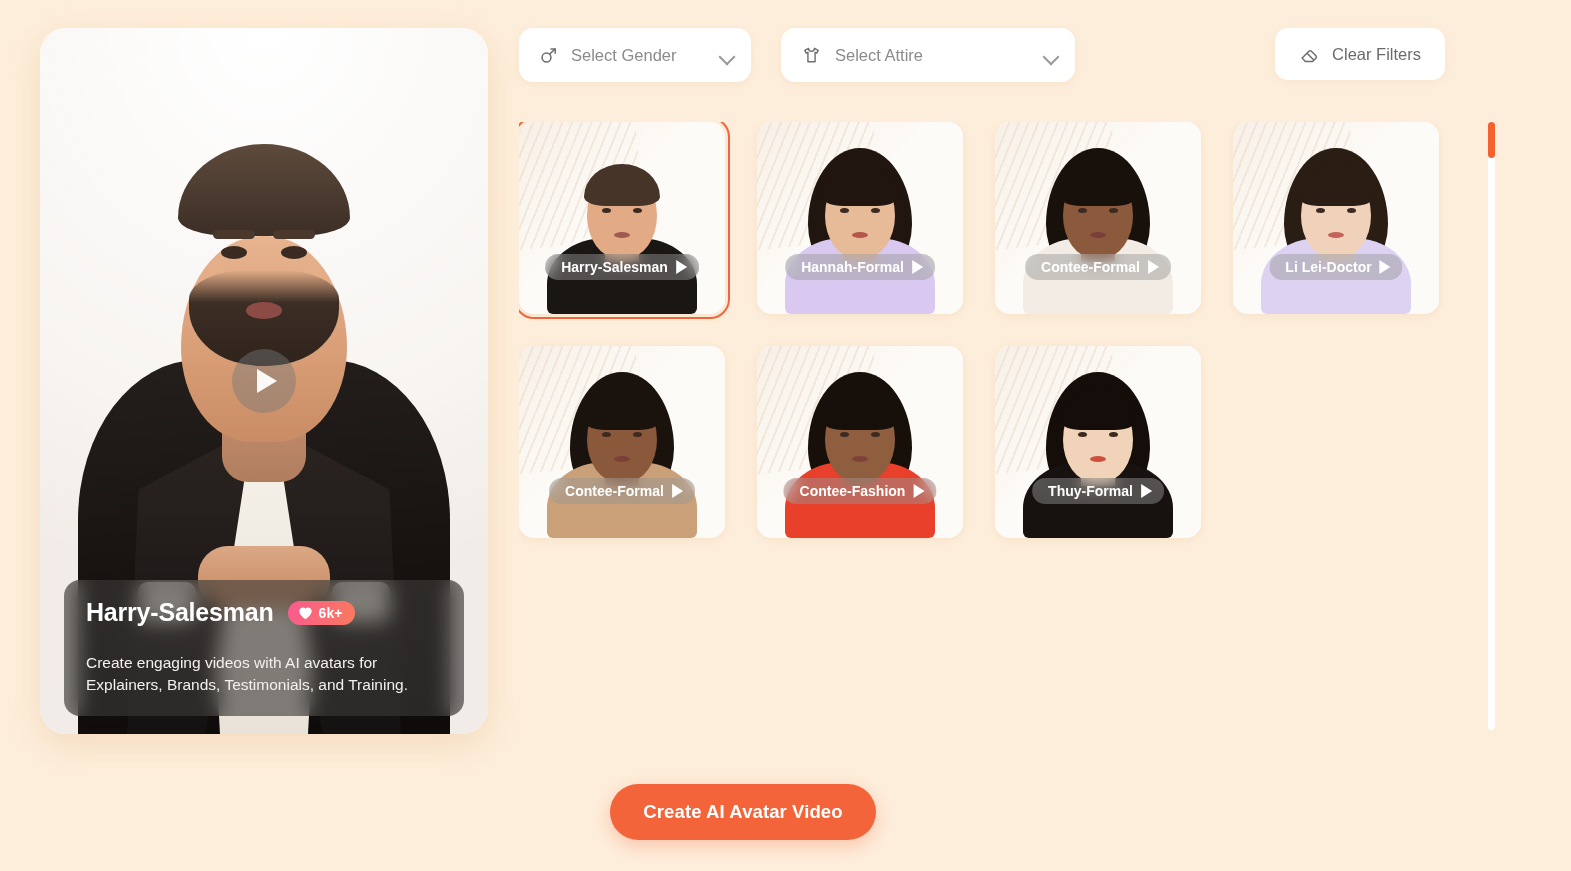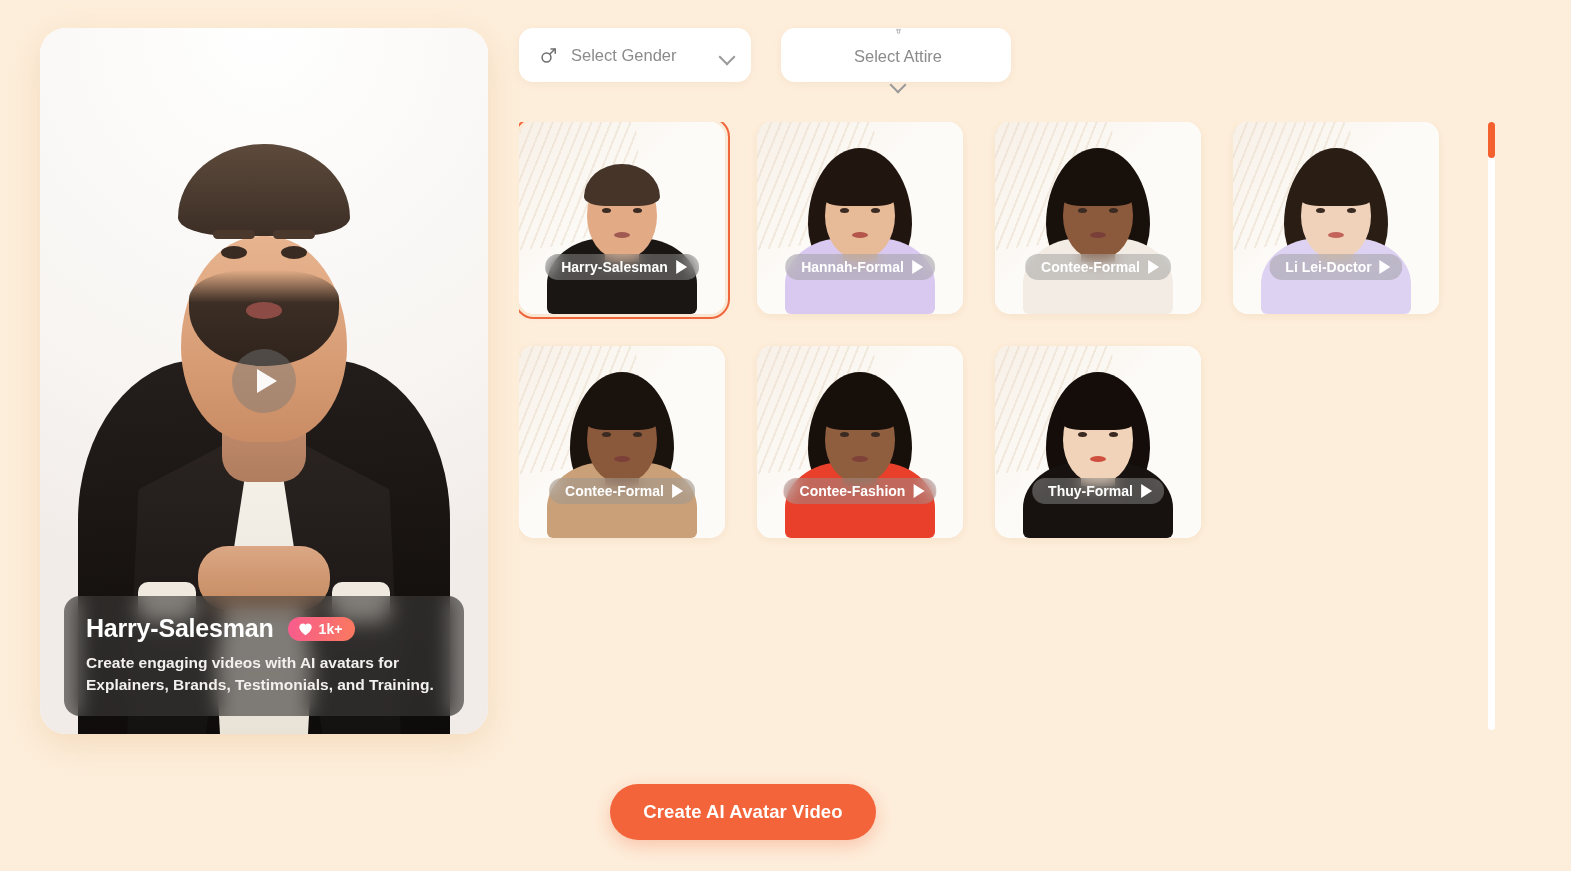--- a/index.html
+++ b/index.html
@@ -215,26 +215,25 @@
     align-items: center;
     gap: 6px;
     background: linear-gradient(100deg, #F85B8E 0%, #FA7A5E 100%);
     border-radius: 999px;
     padding: 4px 13px 4px 10px;
     font-size: 14px;
     font-weight: bold;
     color: #ffffff;
   }
   .info-desc {
-    margin-top: 9px;
+    margin-top: 25px;
     font-size: 15.5px;
     line-height: 1.42;
     color: #f3f0ee;
     max-width: 360px;
-    font-weight: bold;
   }
 
   
   .right-panel {
     position: absolute;
     left: 519px;
     top: 0;
     width: 960px;
     height: 871px;
   }
@@ -254,21 +253,21 @@
     background: #ffffff;
     border-radius: 14px;
     display: flex;
     align-items: center;
     gap: 13px;
     padding: 0 16px 0 20px;
     cursor: pointer;
     box-shadow: 0 2px 9px rgba(214,175,128,0.16);
   }
   .dd-gender { left: 0;   width: 232px; justify-content: flex-end; }
-  .dd-attire { left: 262px; width: 230px; flex-direction: column; }
+  .dd-attire { left: 262px; width: 294px; }
 
   .dd-label {
     flex: 1;
     font-size: 16.5px;
     color: #8b8b8b;
   }
   .chev {
     width: 15px; height: 9px;
     position: relative;
   }
@@ -512,21 +511,21 @@
       <span class="tri"></span>
     </div>
 
     <div class="info-card">
       <div class="info-head">
         <span class="info-title">Harry-Salesman</span>
         <span class="like-badge">
           <svg width="15" height="14" viewBox="0 0 24 22">
             <path d="M12 21S2 14.5 2 7.8A5.8 5.8 0 0 1 12 4a5.8 5.8 0 0 1 10 3.8C22 14.5 12 21 12 21z" fill="#ffffff"></path>
           </svg>
-          <span>1k+</span>
+          <span>6k+</span>
         </span>
       </div>
       <div class="info-desc">Create engaging videos with AI avatars for Explainers, Brands, Testimonials, and Training.</div>
     </div>
   </div>
 </div>
 
 <div class="right-panel">
 
   <div class="filter-bar">
@@ -542,20 +541,27 @@
     </div>
 
     <div class="dropdown dd-attire">
       <svg width="21" height="20" viewBox="0 0 24 24">
         <path d="M8.4 4 4 6.4l1.7 3.3 2-.9V20h8.6V8.8l2 .9L20 6.4 15.6 4a3.6 3.6 0 0 1-7.2 0z" fill="none" stroke="#6d6d6d" stroke-width="1.7" stroke-linejoin="round"></path>
       </svg>
       <span class="dd-label">Select Attire</span>
       <span class="chev"></span>
     </div>
 
+    <div class="clear-filters">
+      <svg width="21" height="21" viewBox="0 0 24 24">
+        <path d="M3.6 16.1 11.4 8.3a2 2 0 0 1 2.8 0l5.1 5.1a2 2 0 0 1 0 2.8l-3.7 3.7H7.2L3.6 16.1z" fill="none" stroke="#6d6d6d" stroke-width="1.7" stroke-linejoin="round"></path>
+        <line x1="9.2" y1="10.5" x2="16.9" y2="18.2" stroke="#6d6d6d" stroke-width="1.7"></line>
+      </svg>
+      <span class="cf-label">Clear Filters</span>
+    </div>
   </div>
 
   <div class="grid-scroll">
     <div class="grid">
         <div class="av-card selected">
           <div class="av-bg"></div>
           <div class="av-person">
             <div class="av-torso" style="background: rgb(26, 22, 20);"></div>
             <div class="av-neck" style="background: rgb(226, 171, 133);"></div>
             <div class="av-head" style="background: rgb(226, 171, 133);">

